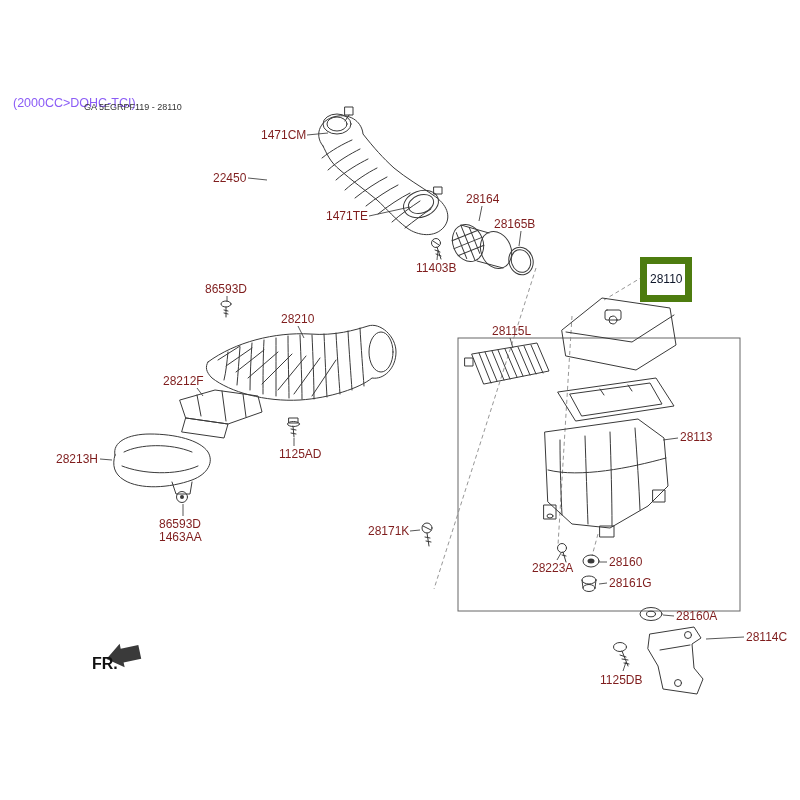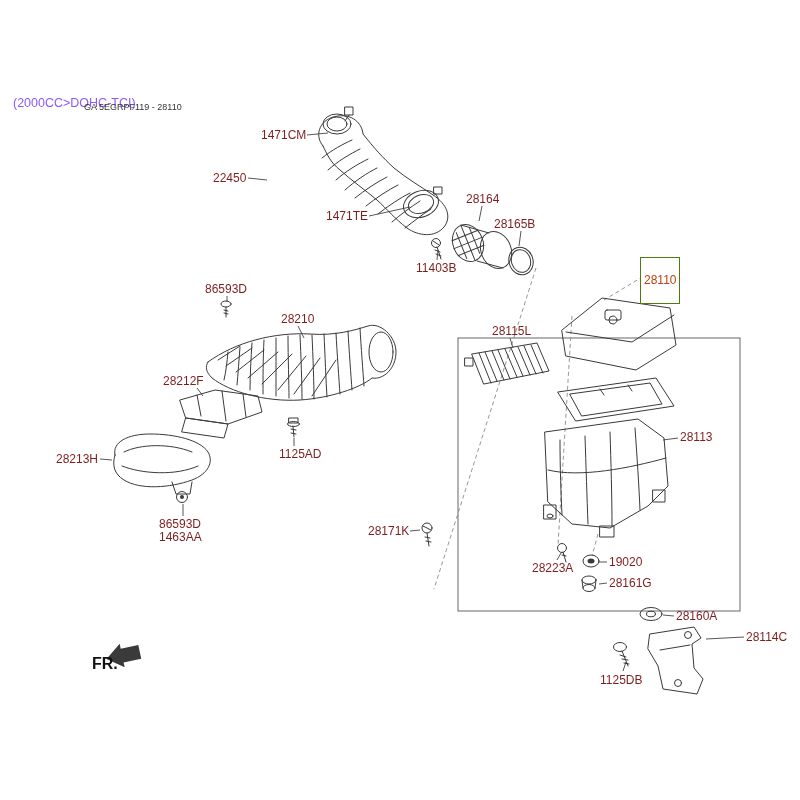--- a/index.html
+++ b/index.html
@@ -6,21 +6,21 @@
   #stage{position:relative;width:800px;height:800px;background:#ffffff;
          font-family:"Liberation Sans",sans-serif;overflow:hidden;}
   svg{position:absolute;left:0;top:0;}
   .art{stroke:#3a3a3a;stroke-width:1;fill:none;stroke-linejoin:round;stroke-linecap:round;}
   .leader{stroke:#444;stroke-width:0.9;fill:none;}
   .dash{stroke:#8a8a8a;stroke-width:0.9;fill:none;stroke-dasharray:4 3;}
   .boxline{stroke:#666;stroke-width:1;fill:none;}
   .darkfill{fill:#3a3a3a;stroke:none;}
   .plabel{position:absolute;font-size:12px;line-height:13px;color:#7f1d1d;
           white-space:nowrap;cursor:pointer;}
-  .plabel.hl{color:#c2410c;border:1px solid #4d7c0f;padding:16px 3px;background:#fff;}
+  .plabel.hl{color:#0f172a;border:7px solid #4d7c0f;padding:9px 3px;background:#fff;}
   .hdr{position:absolute;left:13px;top:96px;font-size:12.5px;color:#8b5cf6;}
   .hdr-sub{position:absolute;left:84px;top:102px;font-size:9px;color:#333;}
   .fr{position:absolute;left:92px;top:655px;font-size:16px;font-weight:bold;color:#111;}
 </style>
 </head>
 <body>
 
 <div id="stage">
 
   <svg width="800" height="800" viewBox="0 0 800 800">
@@ -258,20 +258,20 @@
   <div class="plabel" style="left:281px;top:313px">28210</div>
   <div class="plabel" style="left:492px;top:325px">28115L</div>
   <div class="plabel" style="left:163px;top:375px">28212F</div>
   <div class="plabel" style="left:56px;top:453px">28213H</div>
   <div class="plabel" style="left:279px;top:448px">1125AD</div>
   <div class="plabel" style="left:680px;top:431px">28113</div>
   <div class="plabel" style="left:159px;top:518px">86593D</div>
   <div class="plabel" style="left:159px;top:531px">1463AA</div>
   <div class="plabel" style="left:368px;top:525px">28171K</div>
   <div class="plabel" style="left:532px;top:562px">28223A</div>
-  <div class="plabel" style="left:609px;top:556px">19020</div>
+  <div class="plabel" style="left:609px;top:556px">28160</div>
   <div class="plabel" style="left:609px;top:577px">28161G</div>
   <div class="plabel" style="left:676px;top:610px">28160A</div>
   <div class="plabel" style="left:746px;top:631px">28114C</div>
   <div class="plabel" style="left:600px;top:674px">1125DB</div>
 
   <div class="fr">FR.</div>
 </div>
 
 </body></html>

